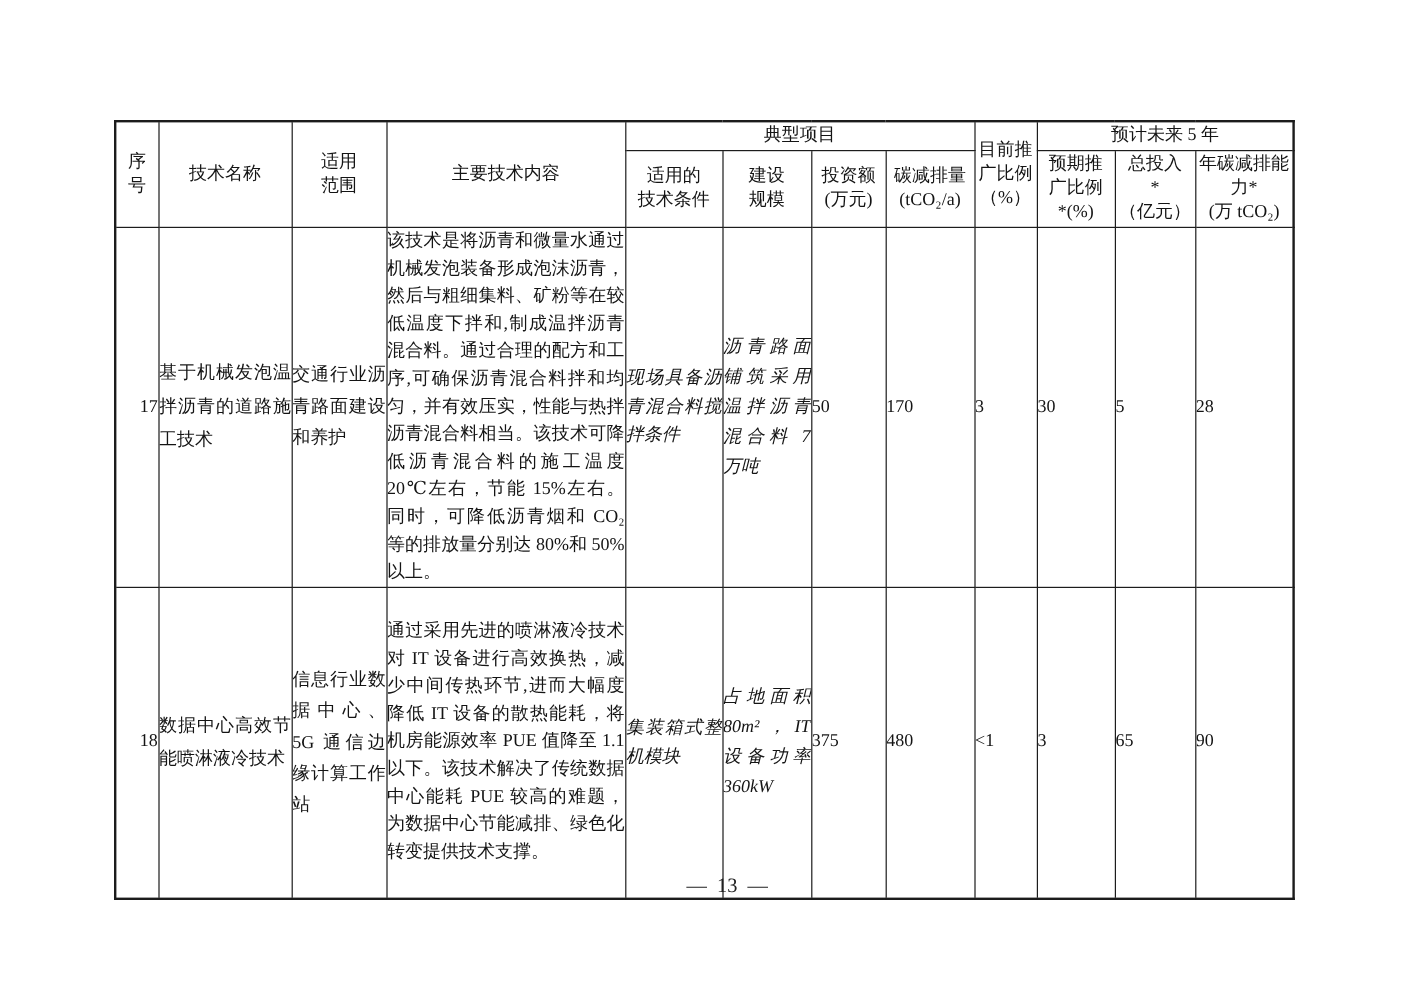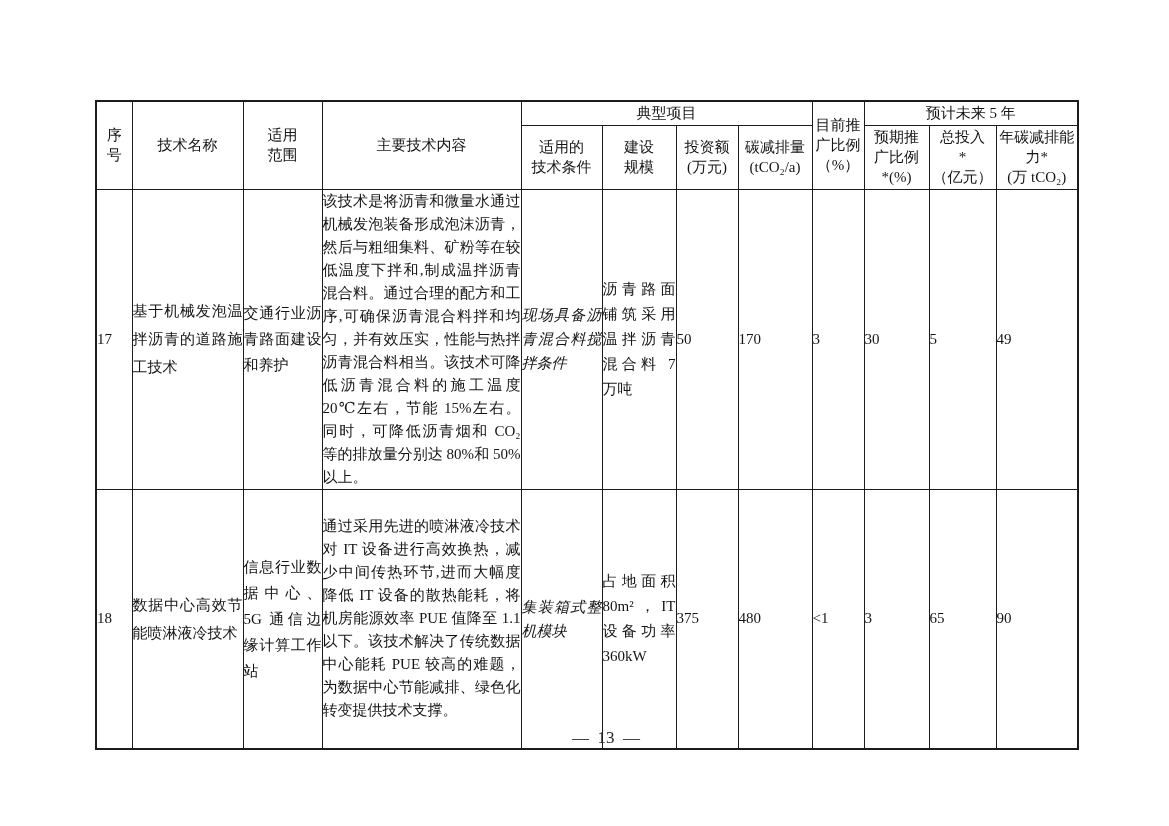--- a/index.html
+++ b/index.html
@@ -33,26 +33,26 @@
     text-align: center;
     white-space: pre-line;
     line-height: 20px;
     padding: 1px 2px;
   }
   tr.hrow-top { height: 24px; }
   tr.hrow-bottom { height: 64px; }
   tr.row-17 { height: 280px; }
   tr.row-18 { height: 260px; }
 
-  .c-serial { text-align: left; }
+  .c-serial { text-align: right; }
   .c-name   { text-align: justify; padding: 0 8px; line-height: 28px; margin-top: 25px; }
   .c-scope  { text-align: justify; padding: 0 7px; line-height: 26px; }
   .c-content{ text-align: justify; padding: 4px 9px; line-height: 23px; margin-top: 28px; }
   .c-cond   { text-align: justify; padding: 0 3px; line-height: 24px; font-style: italic; }
-  .c-scale  { text-align: justify; padding: 0 6px; line-height: 25px; }
+  .c-scale  { text-align: justify; padding: 0 6px; line-height: 25px; font-style: italic; }
   .c-num    { text-align: left; }
 
   .footer {
     position: absolute;
     left: 0; right: 0;
     top: 728px;
     text-align: center;
     font-size: 17px;
     white-space: pre;
     color: #222;
@@ -117,21 +117,21 @@
       <td class="c-name">基于机械发泡温拌沥青的道路施工技术</td>
       <td class="c-scope">交通行业沥青路面建设和养护</td>
       <td class="c-content">该技术是将沥青和微量水通过机械发泡装备形成泡沫沥青，然后与粗细集料、矿粉等在较低温度下拌和,制成温拌沥青混合料。通过合理的配方和工序,可确保沥青混合料拌和均匀，并有效压实，性能与热拌沥青混合料相当。该技术可降低沥青混合料的施工温度 20℃左右，节能 15%左右。同时，可降低沥青烟和 CO₂ 等的排放量分别达 80%和 50%以上。</td>
       <td class="c-cond">现场具备沥青混合料搅拌条件</td>
       <td class="c-scale">沥青路面铺筑采用温拌沥青混合料 7 万吨</td>
       <td class="c-num">50</td>
       <td class="c-num">170</td>
       <td class="c-num">3</td>
       <td class="c-num">30</td>
       <td class="c-num">5</td>
-      <td class="c-num">49</td>
+      <td class="c-num">28</td>
     </tr>
     <tr class="row-18">
       <td class="c-serial">18</td>
       <td class="c-name">数据中心高效节能喷淋液冷技术</td>
       <td class="c-scope">信息行业数据中心、5G 通信边缘计算工作站</td>
       <td class="c-content">通过采用先进的喷淋液冷技术对 IT 设备进行高效换热，减少中间传热环节,进而大幅度降低 IT 设备的散热能耗，将机房能源效率 PUE 值降至 1.1 以下。该技术解决了传统数据中心能耗 PUE 较高的难题，为数据中心节能减排、绿色化转变提供技术支撑。</td>
       <td class="c-cond">集装箱式整机模块</td>
       <td class="c-scale">占地面积 80m²，IT 设备功率 360kW</td>
       <td class="c-num">375</td>
       <td class="c-num">480</td>

